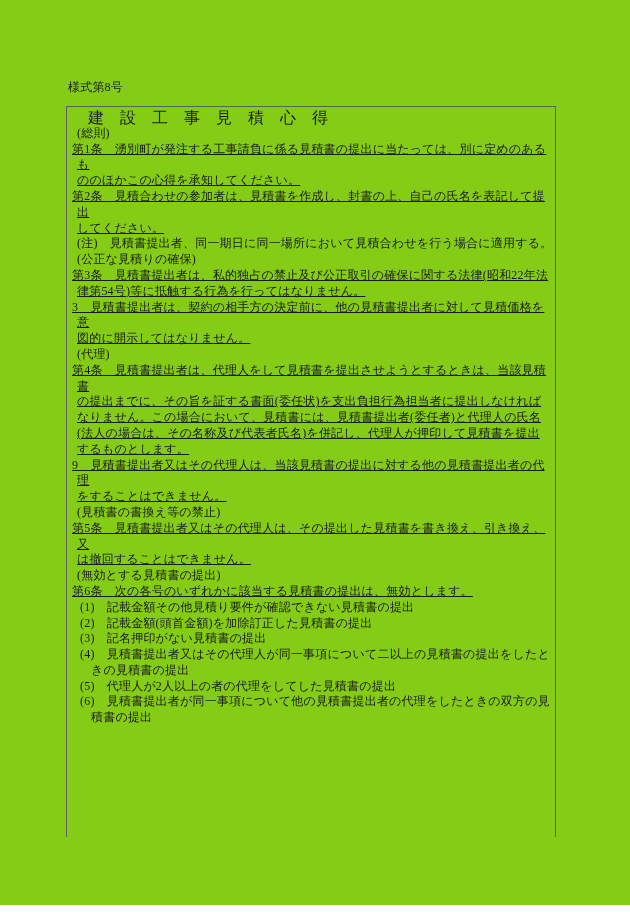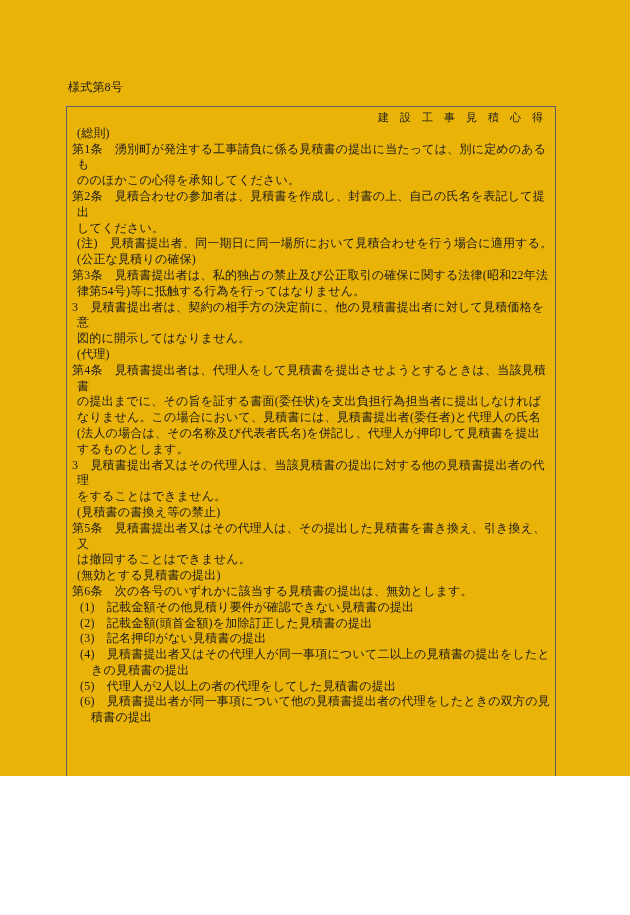--- a/index.html
+++ b/index.html
@@ -3,22 +3,22 @@
 <meta charset="utf-8">
 <style>
   html, body {
     margin: 0;
     padding: 0;
     background: #ffffff;
   }
   .page {
     position: relative;
     width: 630px;
-    height: 776px;
-    background: #eab308;
+    height: 905px;
+    background: #84cc16;
     font-family: "Liberation Serif", "DejaVu Serif", serif;
     color: #1a1a1a;
     overflow: hidden;
   }
   .form-label {
     position: absolute;
     left: 68px;
     top: 80px;
     font-size: 12px;
     line-height: 15px;
@@ -30,39 +30,40 @@
     top: 106px;
     width: 490px;
     height: 731px;
     box-sizing: border-box;
     border: 1px solid #5f5f5f;
     border-bottom: none;
     padding: 3px 1px 0 5px;
     overflow: hidden;
   }
   .doc-title {
-    font-size: 11px;
+    font-size: 16px;
     line-height: 15.8px;
-    text-align: right;
+    text-align: left;
     letter-spacing: 1em;
     text-indent: 1em;
     white-space: nowrap;
   }
   .line {
     font-size: 12px;
     line-height: 15.8px;
     letter-spacing: 0.2px;
     white-space: pre-wrap;
   }
   .line.heading, .line.note {
     padding-left: 5px;
   }
   .line.article, .line.numbered {
     padding-left: 5px;
     text-indent: -5px;
+    text-decoration: underline;
   }
   .line.item {
     padding-left: 19px;
     text-indent: -11px;
   }
 </style>
 </head>
 <body>
 
 <div class="page">
@@ -82,21 +83,21 @@
         <div class="line article">第3条　見積書提出者は、私的独占の禁止及び公正取引の確保に関する法律(昭和22年法
 律第54号)等に抵触する行為を行ってはなりません。</div>
         <div class="line numbered">3　見積書提出者は、契約の相手方の決定前に、他の見積書提出者に対して見積価格を意
 図的に開示してはなりません。</div>
         <div class="line heading">(代理)</div>
         <div class="line article">第4条　見積書提出者は、代理人をして見積書を提出させようとするときは、当該見積書
 の提出までに、その旨を証する書面(委任状)を支出負担行為担当者に提出しなければ
 なりません。この場合において、見積書には、見積書提出者(委任者)と代理人の氏名
 (法人の場合は、その名称及び代表者氏名)を併記し、代理人が押印して見積書を提出
 するものとします。</div>
-        <div class="line numbered">3　見積書提出者又はその代理人は、当該見積書の提出に対する他の見積書提出者の代理
+        <div class="line numbered">9　見積書提出者又はその代理人は、当該見積書の提出に対する他の見積書提出者の代理
 をすることはできません。</div>
         <div class="line heading">(見積書の書換え等の禁止)</div>
         <div class="line article">第5条　見積書提出者又はその代理人は、その提出した見積書を書き換え、引き換え、又
 は撤回することはできません。</div>
         <div class="line heading">(無効とする見積書の提出)</div>
         <div class="line article">第6条　次の各号のいずれかに該当する見積書の提出は、無効とします。</div>
         <div class="line item">(1)　記載金額その他見積り要件が確認できない見積書の提出</div>
         <div class="line item">(2)　記載金額(頭首金額)を加除訂正した見積書の提出</div>
         <div class="line item">(3)　記名押印がない見積書の提出</div>
         <div class="line item">(4)　見積書提出者又はその代理人が同一事項について二以上の見積書の提出をしたと

